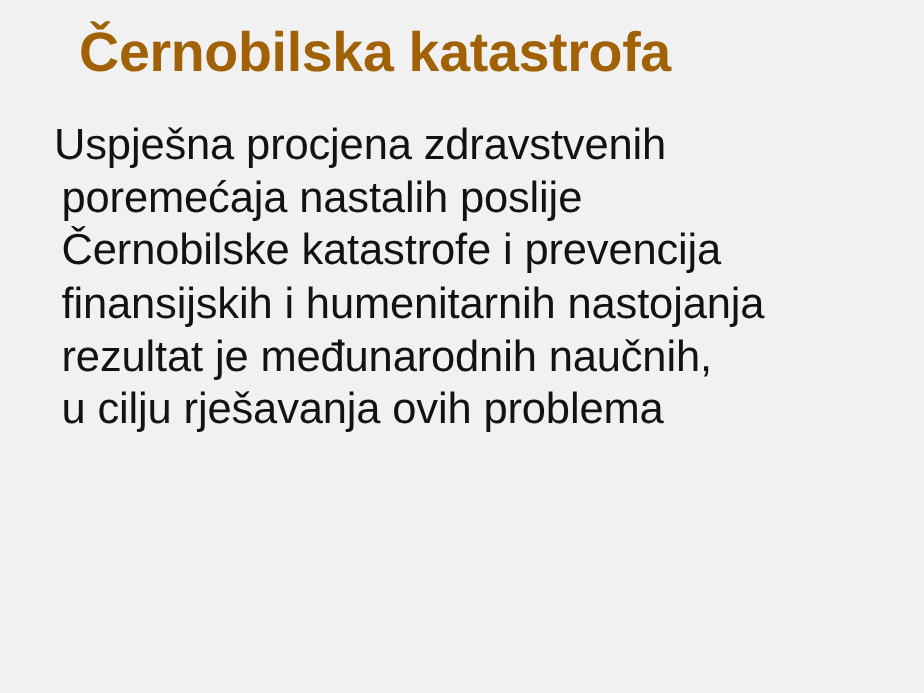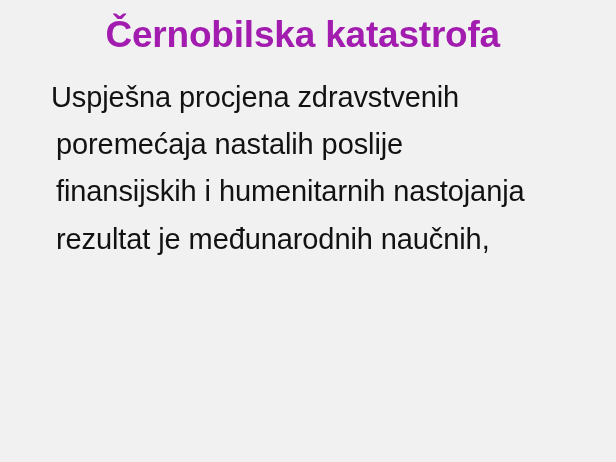--- a/index.html
+++ b/index.html
@@ -18,53 +18,54 @@
     width: 616px;
     height: 462px;
     background: #f1f1f1;
     box-sizing: border-box;
   }
   .slide-title {
     position: absolute;
     left: 0;
     top: 12px;
     width: 500px;
-    text-align: right;
+    text-align: center;
     font-size: 37px;
     font-weight: bold;
-    color: #a21caf;
+    color: #a16207;
     letter-spacing: -0.2px;
     line-height: 46px;
     white-space: nowrap;
   }
   .slide-body {
     position: absolute;
-    left: 51px;
+    left: 36px;
     top: 80px;
     width: 560px;
   }
   .body-line {
     font-size: 29px;
     line-height: 35.2px;
     color: #121212;
     white-space: nowrap;
     letter-spacing: -0.1px;
   }
   .body-line.indent {
     padding-left: 5px;
-    margin-top: 12px;
   }
 </style>
 </head>
 <body>
 
 <div class="slide">
 
   <div class="slide-title">Černobilska katastrofa</div>
 
   <div class="slide-body">
     <div class="body-line">Uspješna procjena zdravstvenih</div>
     <div class="body-line indent">poremećaja nastalih poslije</div>
+    <div class="body-line indent">Černobilske katastrofe i prevencija</div>
     <div class="body-line indent">finansijskih i humenitarnih nastojanja</div>
     <div class="body-line indent">rezultat je međunarodnih naučnih,</div>
+    <div class="body-line indent">u cilju rješavanja ovih problema</div>
   </div>
 
 </div>
 
 </body></html>

